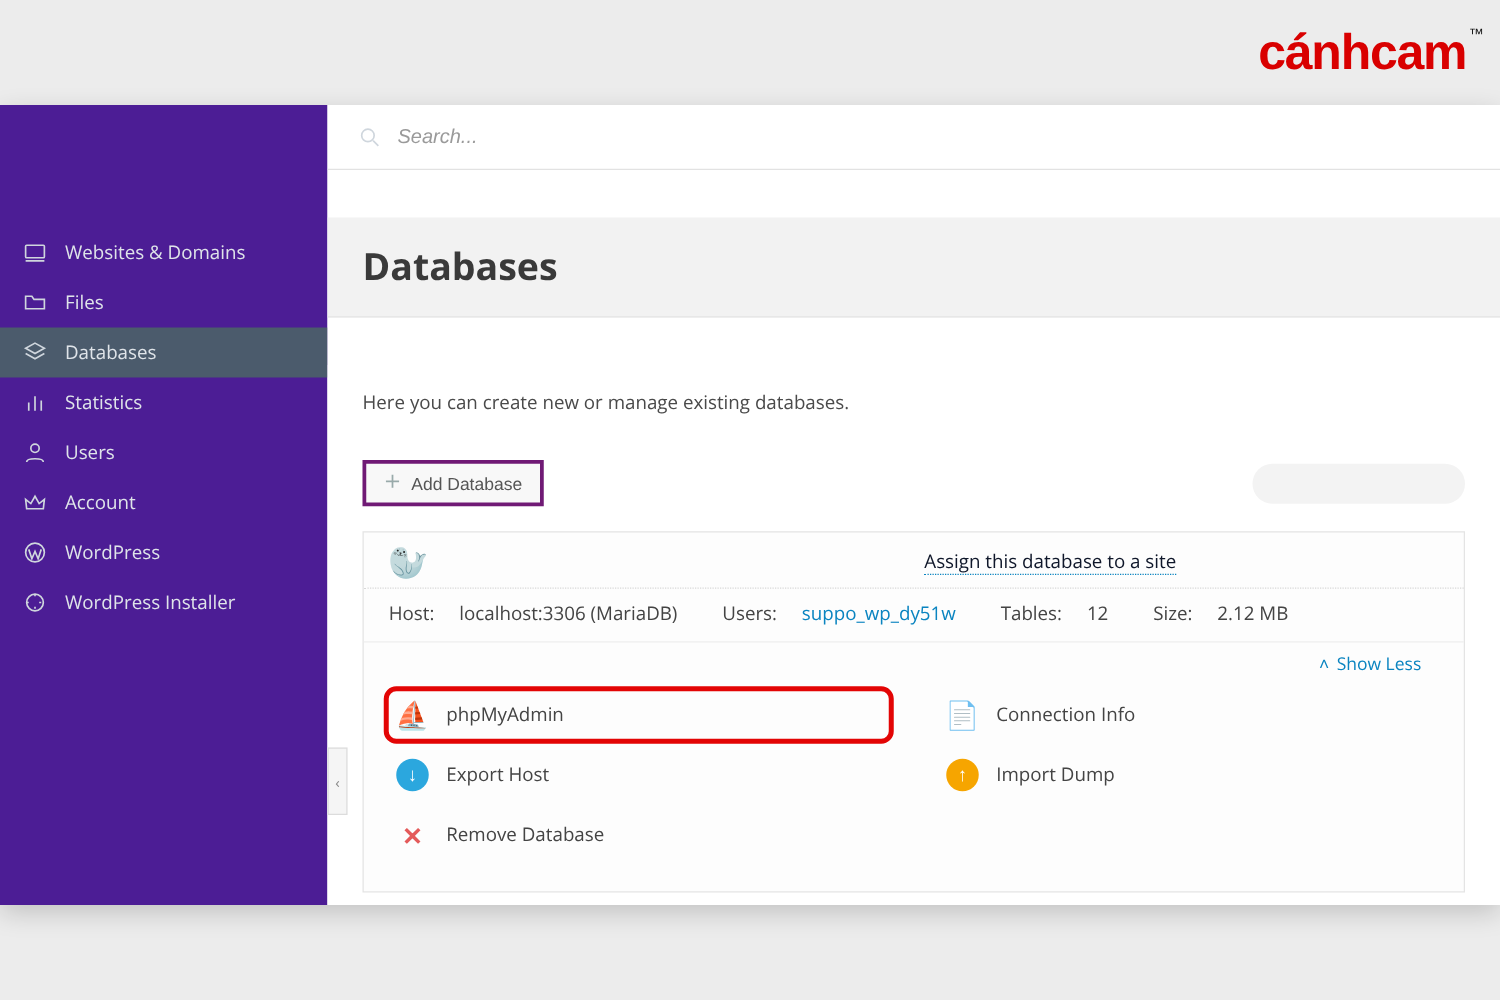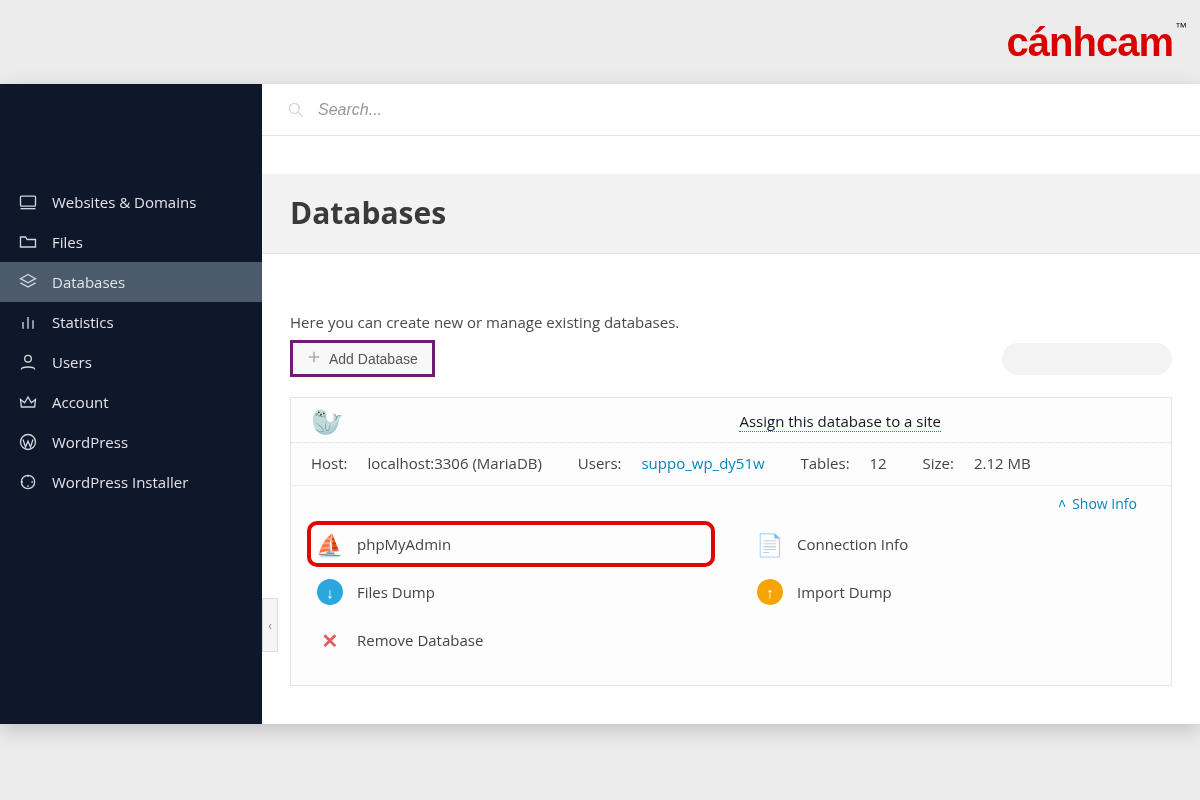--- a/index.html
+++ b/index.html
@@ -28,21 +28,21 @@
   .logo .tm { font-size: 12px; vertical-align: top; color: #111; font-weight: 400; margin-left: 2px; }
   .app {
     display: flex;
     height: 640px;
     box-shadow: 0 6px 20px rgba(0,0,0,0.18);
     background: #fff;
   }
   
   .sidebar {
     width: 262px;
-    background: #0f172a;
+    background: #4c1d95;
     color: #d9dee3;
     display: flex;
     flex-direction: column;
     padding-top: 98px;
   }
   .side-item {
     display: flex;
     align-items: center;
     gap: 14px;
     padding: 10px 18px;
@@ -114,21 +114,21 @@
     color: #3a3a3a;
   }
   .content {
     padding: 20px 28px 0 28px;
     background: #fff;
     flex: 1;
   }
   .intro-text {
     font-size: 15px;
     color: #4a4a4a;
-    margin-bottom: 8px;
+    margin-bottom: 36px;
   }
   .toolbar-row {
     display: flex;
     align-items: center;
     justify-content: space-between;
   }
   .add-btn {
     display: inline-flex;
     align-items: center;
     gap: 8px;
@@ -356,36 +356,36 @@
         <div class="db-meta">
           <span><span class="label">Host:</span> <span>localhost:3306 (MariaDB)</span></span>
           <span><span class="label">Users:</span> <span class="link">suppo_wp_dy51w</span></span>
           <span><span class="label">Tables:</span> <span>12</span></span>
           <span><span class="label">Size:</span> <span>2.12 MB</span></span>
         </div>
 
         <div class="show-less-row">
           <a class="show-less">
             <span>˄</span>
-            <span>Show Info</span>
+            <span>Show Less</span>
           </a>
         </div>
 
         <div class="actions-grid">
           <div class="action highlight">
             <span class="act-icon i-pma">⛵</span>
             <span>phpMyAdmin</span>
           </div>
           <div class="action">
             <span class="act-icon i-conn">📄</span>
             <span>Connection Info</span>
           </div>
           <div class="action">
             <span class="act-icon i-export">↓</span>
-            <span>Files Dump</span>
+            <span>Export Host</span>
           </div>
           <div class="action">
             <span class="act-icon i-import">↑</span>
             <span>Import Dump</span>
           </div>
           <div class="action">
             <span class="act-icon i-remove">✕</span>
             <span>Remove Database</span>
           </div>
         </div>

